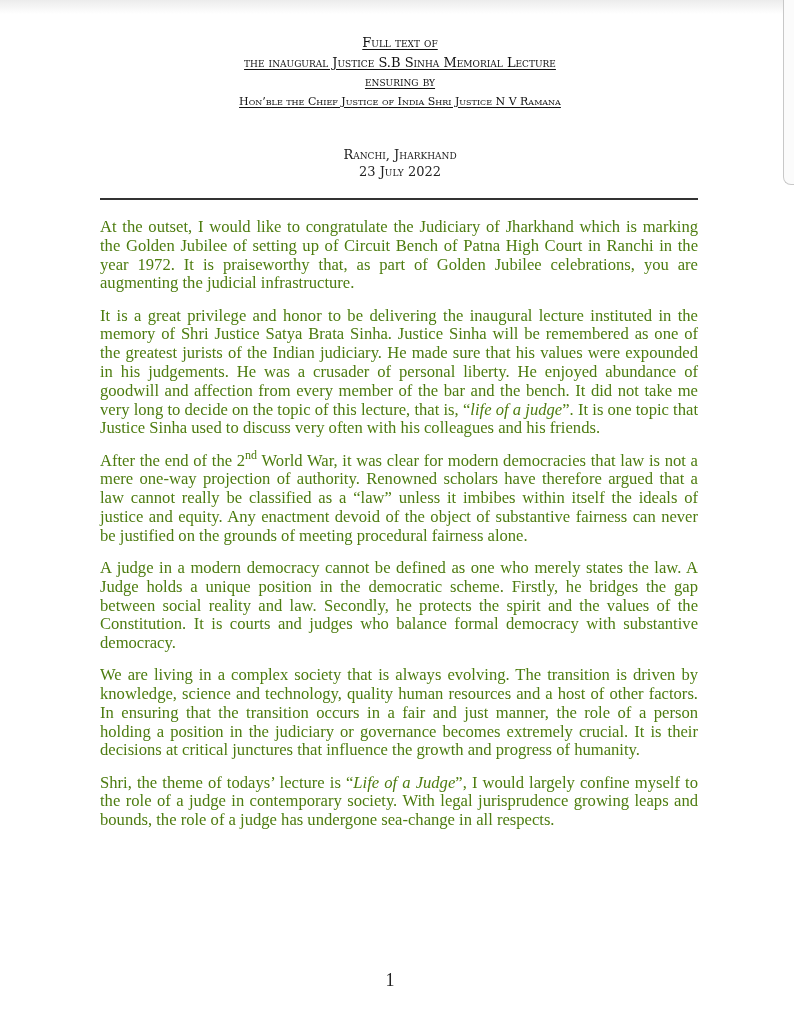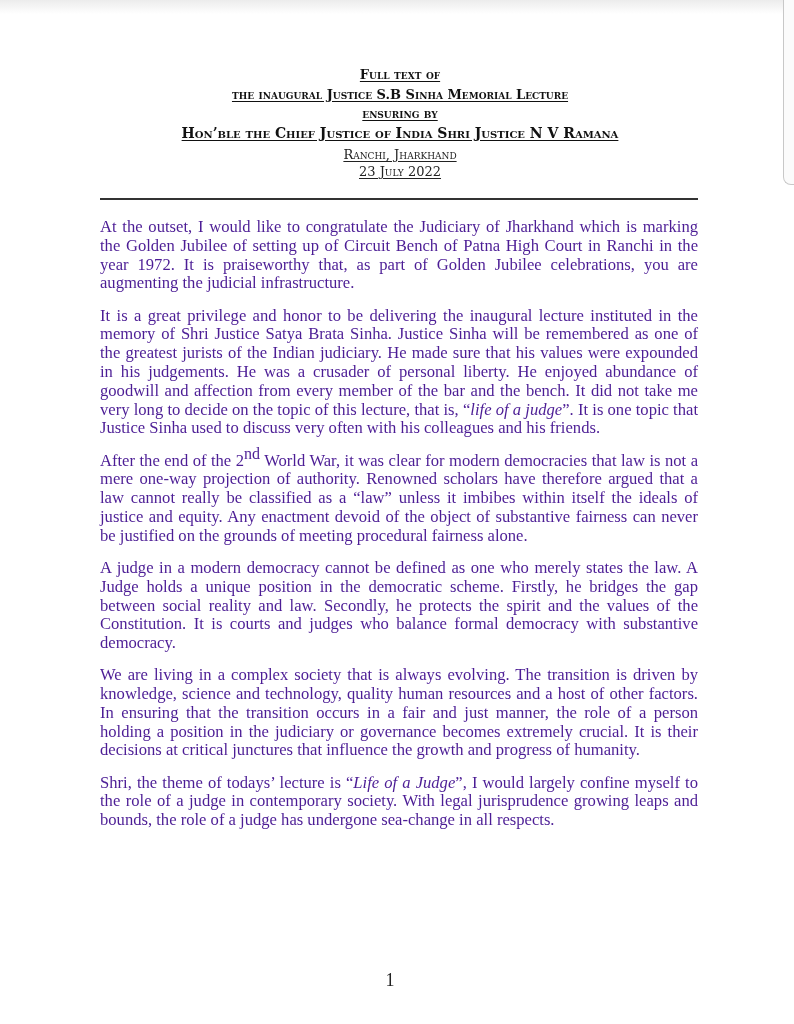--- a/index.html
+++ b/index.html
@@ -12,43 +12,43 @@
       position: absolute; left: 0; top: 0; width: 794px; height: 14px;
       background: linear-gradient(#ececec, #ffffff);
     }
     .scroll-edge {
       position: absolute; left: 783px; top: -4px; width: 20px; height: 188px;
       border-left: 1px solid #c8c8c8; border-bottom: 1px solid #c8c8c8;
       border-bottom-left-radius: 8px; background: #fbfbfb;
     }
     .heading {
       position: absolute; left: 100px; width: 600px; top: 33px;
-      text-align: center; font-weight: bold; font-variant: small-caps;
-      font-size: 13px; line-height: 19.5px; color: #111; margin-top: 32px;
+      text-align: center; font-weight: normal; font-variant: small-caps;
+      font-size: 13px; line-height: 19.5px; color: #111;
     }
     .heading div span { text-decoration: underline; text-underline-offset: 2px; }
-    .heading .h-last { font-size: 14px; }
+    .heading .h-last { font-size: 11px; }
     .place {
       position: absolute; left: 200px; width: 400px; top: 146px;
       text-align: center; font-variant: small-caps;
       font-size: 13px; line-height: 17px; color: #222;
     }
-    .place span { text-decoration: underline; text-underline-offset: 2px; }
+    .place span { text-underline-offset: 2px; }
     .rule {
       position: absolute; left: 100px; width: 598px; top: 198px;
       height: 2px; background: #333;
     }
     .body {
       position: absolute; left: 100px; width: 598px; top: 218px;
       font-family: "Liberation Serif", "DejaVu Serif", serif;
-      font-size: 16.6px; line-height: 18.8px; color: #4c1d95;
+      font-size: 16.6px; line-height: 18.8px; color: #4d7c0f;
     }
     .body p { margin: 0 0 13.4px 0; text-align: justify; }
     .body i { }
-    .body sup { font-size: 16px; line-height: 0; }
+    .body sup { font-size: 12px; line-height: 0; }
     .page-num {
       position: absolute; left: 370px; width: 40px; top: 970px;
       text-align: center; font-family: "Liberation Serif", serif;
       font-size: 18px; color: #222;
     }
   </style>
 </head>
 <body>
 
 <div class="top-shade"></div>

